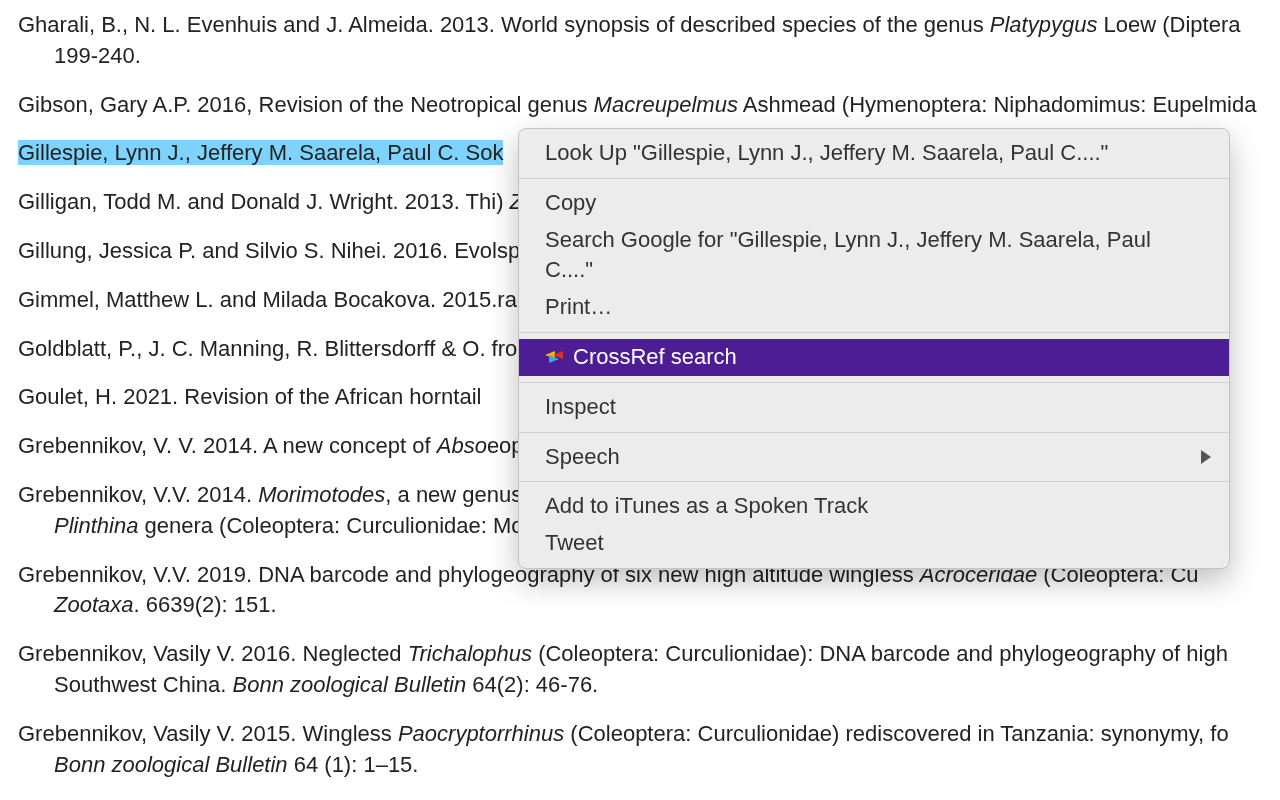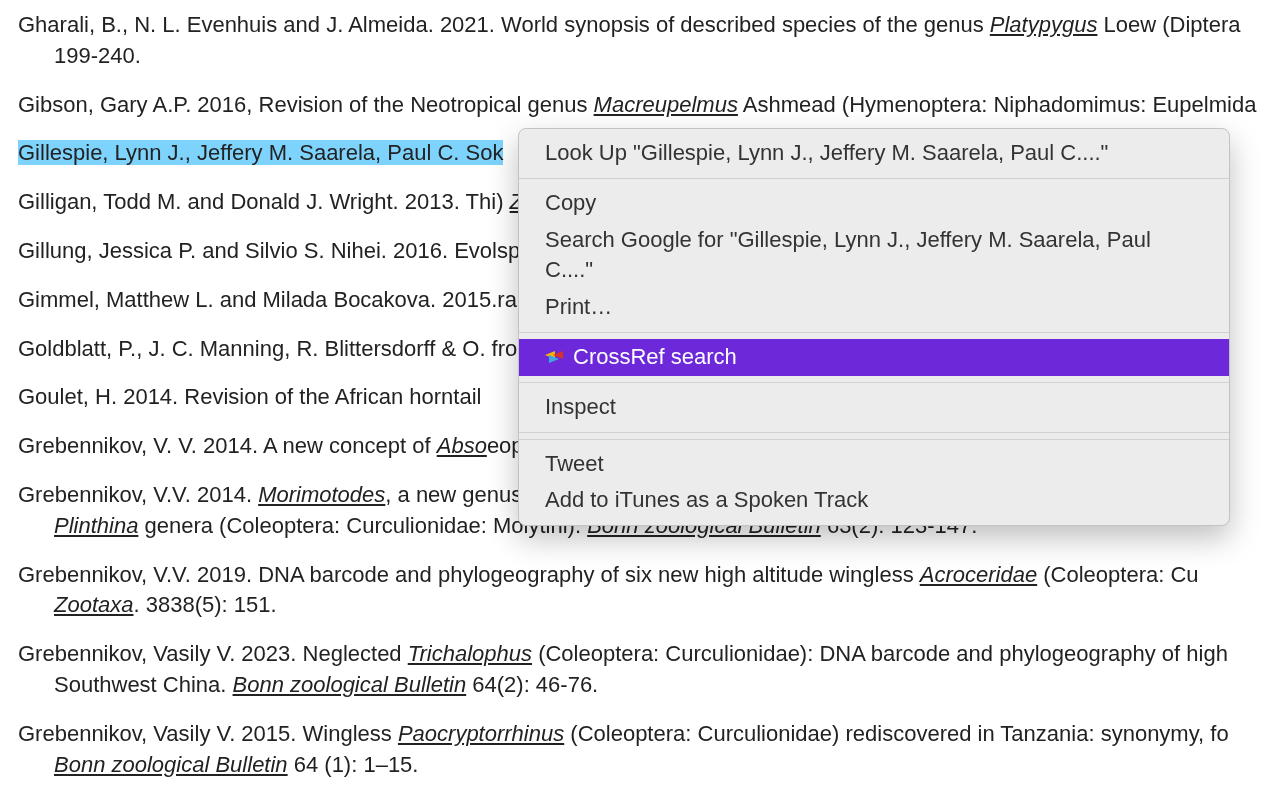--- a/index.html
+++ b/index.html
@@ -20,21 +20,21 @@
     box-sizing: border-box;
     width: 1280px;
   }
   .ref {
     margin: 0 0 18px 0;
     padding-left: 36px;
     text-indent: -36px;
     white-space: pre-wrap;
     word-break: normal;
   }
-  .ref em { font-style: italic; text-decoration: underline; }
+  .ref em { font-style: italic; }
   .selected-text {
     background: #7dd3fc;
   }
 
   
   .context-menu {
     position: absolute;
     left: 518px;
     top: 128px;
     width: 712px;
@@ -50,21 +50,21 @@
   }
   .cm-item {
     padding: 3px 26px;
     display: flex;
     align-items: center;
     gap: 10px;
     cursor: default;
     position: relative;
   }
   .cm-item.highlighted {
-    background: #6d28d9;
+    background: #4c1d95;
     color: #fff;
   }
   .cm-sep {
     height: 1px;
     margin: 6px 0;
     background: #d0d0d0;
   }
   .cm-submenu-arrow {
     position: absolute;
     right: 18px;
@@ -81,32 +81,32 @@
     height: 18px;
     display: inline-block;
     position: relative;
   }
   .crossref-icon svg { display:block; }
 </style>
 </head>
 <body>
 
 <div class="page" id="refs-container">
-    <p class="ref"><span>Gharali, B., N. L. Evenhuis and J. Almeida. 2021. World synopsis of described species of the genus </span><em>Platypygus</em><span> Loew (Diptera 199-240.</span></p>
+    <p class="ref"><span>Gharali, B., N. L. Evenhuis and J. Almeida. 2013. World synopsis of described species of the genus </span><em>Platypygus</em><span> Loew (Diptera 199-240.</span></p>
     <p class="ref"><span>Gibson, Gary A.P. 2016, Revision of the Neotropical genus </span><em>Macreupelmus</em><span> Ashmead (Hymenoptera: Niphadomimus: Eupelmida</span></p>
     <p class="ref"><span class="selected-text">Gillespie, Lynn J., Jeffery M. Saarela, Paul C. Sok</span></p>
     <p class="ref"><span>Gilligan, Todd M. and Donald J. Wright. 2013. Th</span><span>i) </span><em>Zo</em></p>
     <p class="ref"><span>Gillung, Jessica P. and Silvio S. Nihei. 2016. Evol</span><span>spide Acroceridae). </span><em>Zoological Journal of the Linne</em></p>
     <p class="ref"><span>Gimmel, Matthew L. and Milada Bocakova. 2015.</span><span>ra: E 296.</span></p>
     <p class="ref"><span>Goldblatt, P., J. C. Manning, R. Blittersdorff &amp; O.</span><span> from</span></p>
-    <p class="ref"><span>Goulet, H. 2014. Revision of the African horntail</span></p>
+    <p class="ref"><span>Goulet, H. 2021. Revision of the African horntail</span></p>
     <p class="ref"><span>Grebennikov, V. V. 2014. A new concept of </span><em>Abso</em><span>eopte 122.</span></p>
     <p class="ref"><span>Grebennikov, V.V. 2014. </span><em>Morimotodes</em><span>, a new genus for two minute wingless litter species from southwest China and Taiwar </span><em>Plinthina</em><span> genera (Coleoptera: Curculionidae: Molytini). </span><em>Bonn zoological Bulletin</em><span> 63(2): 123-147.</span></p>
-    <p class="ref"><span>Grebennikov, V.V. 2019. DNA barcode and phylogeography of six new high altitude wingless </span><em>Acroceridae</em><span> (Coleoptera: Cu </span><em>Zootaxa</em><span>. 3838(5): 151.</span></p>
-    <p class="ref"><span>Grebennikov, Vasily V. 2023. Neglected </span><em>Trichalophus</em><span> (Coleoptera: Curculionidae): DNA barcode and phylogeography of high Southwest China. </span><em>Bonn zoological Bulletin</em><span> 64(2): 46-76.</span></p>
+    <p class="ref"><span>Grebennikov, V.V. 2019. DNA barcode and phylogeography of six new high altitude wingless </span><em>Acroceridae</em><span> (Coleoptera: Cu </span><em>Zootaxa</em><span>. 6639(2): 151.</span></p>
+    <p class="ref"><span>Grebennikov, Vasily V. 2016. Neglected </span><em>Trichalophus</em><span> (Coleoptera: Curculionidae): DNA barcode and phylogeography of high Southwest China. </span><em>Bonn zoological Bulletin</em><span> 64(2): 46-76.</span></p>
     <p class="ref"><span>Grebennikov, Vasily V. 2015. Wingless </span><em>Paocryptorrhinus</em><span> (Coleoptera: Curculionidae) rediscovered in Tanzania: synonymy, fo </span><em>Bonn zoological Bulletin</em><span> 64 (1): 1–15.</span></p>
     <p class="ref"></p>
   </div>
 
 <div class="context-menu">
   <div class="cm-item">
     <span>Look Up "Gillespie, Lynn J., Jeffery M. Saarela, Paul C...."</span>
   </div>
   <div class="cm-sep"></div>
   <div class="cm-item">
@@ -127,20 +127,24 @@
         <polygon points="4,15 14,11 4,7" fill="#3ba9e0"></polygon>
       </svg>
     </span>
     <span>CrossRef search</span>
   </div>
   <div class="cm-sep"></div>
   <div class="cm-item">
     <span>Inspect</span>
   </div>
   <div class="cm-sep"></div>
+  <div class="cm-item">
+    <span>Speech</span>
+    <span class="cm-submenu-arrow"></span>
+  </div>
   <div class="cm-sep"></div>
   <div class="cm-item">
-    <span>Tweet</span>
+    <span>Add to iTunes as a Spoken Track</span>
   </div>
   <div class="cm-item">
-    <span>Add to iTunes as a Spoken Track</span>
+    <span>Tweet</span>
   </div>
 </div>
 
 </body></html>

